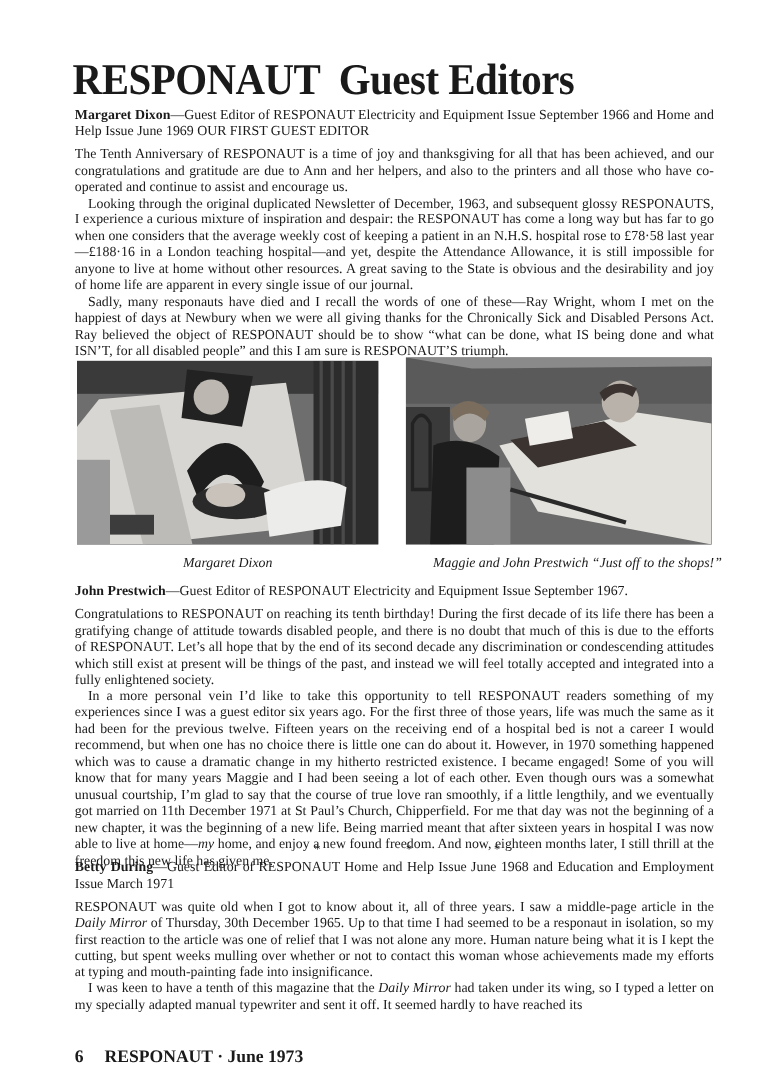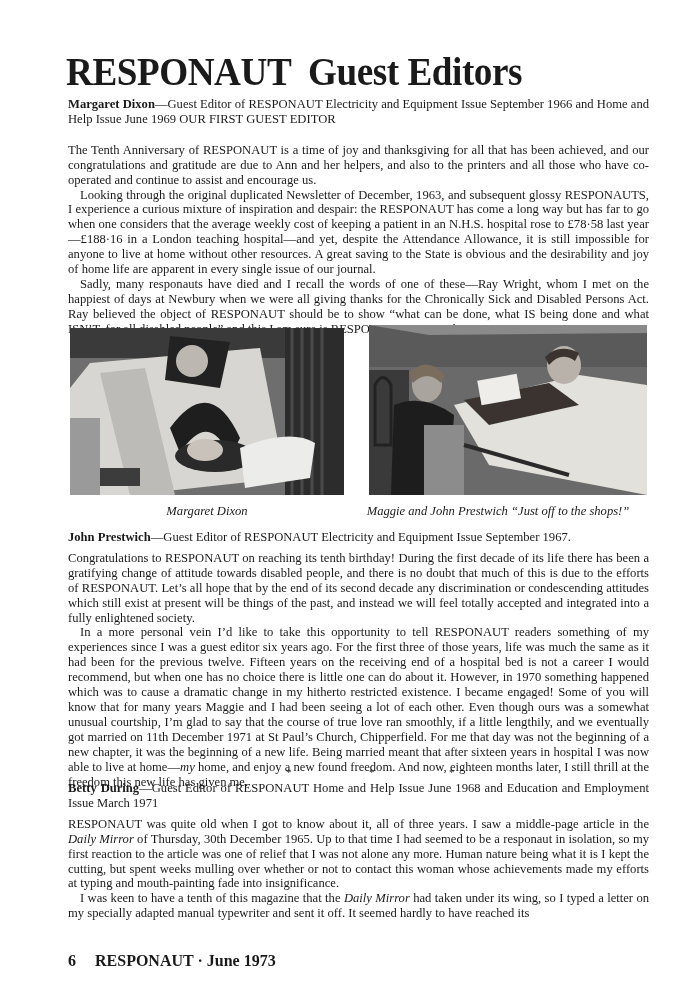--- a/index.html
+++ b/index.html
@@ -23,21 +23,21 @@
     .footer { position: absolute; left: 68px; top: 952px; font-weight: bold; font-size: 16px; }
     .footer .num { display: inline-block; width: 27px; }
     i { }
   </style>
 </head>
 <body>
 
 <h1 class="title"><span>RESPONAUT</span><span class="gap"></span><span>Guest Editors</span></h1>
 
 <div class="block" style="top:97px;">
-  <p class="heading" style="margin-bottom:16px;">
+  <p class="heading" style="margin-bottom:6px;">
     <span class="name">Margaret Dixon</span><span>—Guest Editor of RESPONAUT Electricity and Equipment Issue September 1966 and Home and Help Issue June 1969 OUR FIRST GUEST EDITOR</span>
   </p>
   <p>The Tenth Anniversary of RESPONAUT is a time of joy and thanksgiving for all that has been achieved, and our congratulations and gratitude are due to Ann and her helpers, and also to the printers and all those who have co-operated and continue to assist and encourage us.</p>
   <p class="ind">Looking through the original duplicated Newsletter of December, 1963, and subsequent glossy RESPONAUTS, I experience a curious mixture of inspiration and despair: the RESPONAUT has come a long way but has far to go when one considers that the average weekly cost of keeping a patient in an N.H.S. hospital rose to £78·58 last year—£188·16 in a London teaching hospital—and yet, despite the Attendance Allowance, it is still impossible for anyone to live at home without other resources.  A great saving to the State is obvious and the desirability and joy of home life are apparent in every single issue of our journal.</p>
   <p class="ind">Sadly, many responauts have died and I recall the words of one of these—Ray Wright, whom I met on the happiest of days at Newbury when we were all giving thanks for the Chronically Sick and Disabled Persons Act.  Ray believed the object of RESPONAUT should be to show “what can be done, what IS being done and what ISN’T, for all disabled people” and this I am sure is RESPONAUT’S triumph.</p>
 </div>
 
 <div class="photo" style="left:70px; top:328px; width:274px; height:167px;" role="img" aria-label="Margaret Dixon in an iron lung with a mirror above her face">
   <svg viewBox="0 0 274 167" preserveAspectRatio="none">
     <rect width="274" height="167" fill="#6e6e6e"></rect>
@@ -75,21 +75,21 @@
     <path d="M25 80 Q 55 68 85 90 L 80 170 L 22 170 Z" fill="#1d1d1d"></path>
     <rect x="55" y="100" width="40" height="70" fill="#8c8c8c"></rect>
     <polygon points="85,80 210,50 278,60 278,170 120,140" fill="#e3e1dc"></polygon>
     <polygon points="95,75 180,58 210,80 120,100" fill="#3a3330"></polygon>
     <rect x="110" y="52" width="40" height="25" fill="#efedea" transform="rotate(-10 130 64)"></rect>
     <ellipse cx="195" cy="40" rx="17" ry="19" fill="#b8b2ab"></ellipse>
     <path d="M176 32 Q 190 18 210 28 L 206 36 Q 192 26 180 40 Z" fill="#3a3330"></path>
     <line x1="95" y1="120" x2="200" y2="150" stroke="#2a2a2a" stroke-width="4"></line>
   </svg>
 </div>
-<div class="caption" style="left:359px; top:504px; width:278px;">Maggie and John Prestwich “Just off to the shops!”</div>
+<div class="caption" style="left:386px; top:504px; width:278px;">Maggie and John Prestwich “Just off to the shops!”</div>
 
 <div class="block" style="top:530px;">
   <p class="heading" style="margin-bottom:6px;">
     <span class="name">John Prestwich</span><span>—Guest Editor of RESPONAUT Electricity and Equipment Issue September 1967.</span>
   </p>
   <p>Congratulations to RESPONAUT on reaching its tenth birthday! During the first decade of its life there has been a gratifying change of attitude towards disabled people, and there is no doubt that much of this is due to the efforts of RESPONAUT.  Let’s all hope that by the end of its second decade any discrimination or condescending attitudes which still exist at present will be things of the past, and instead we will feel totally accepted and integrated into a fully enlightened society.</p>
   <p class="ind"><span>In a more personal vein I’d like to take this opportunity to tell RESPONAUT readers something of my experiences since I was a guest editor six years ago.  For the first three of those years, life was much the same as it had been for the previous twelve.  Fifteen years on the receiving end of a hospital bed is not a career I would recommend, but when one has no choice there is little one can do about it.  However, in 1970 something happened which was to cause a dramatic change in my hitherto restricted existence.  I became engaged!  Some of you will know that for many years Maggie and I had been seeing a lot of each other.  Even though ours was a somewhat unusual courtship, I’m glad to say that the course of true love ran smoothly, if a little lengthily, and we eventually got married on 11th December 1971 at St Paul’s Church, Chipperfield.  For me that day was not the beginning of a new chapter, it was the beginning of a new life.  Being married meant that after sixteen years in hospital I was now able to live at home—</span><i>my</i><span> home, and enjoy a new found freedom.  And now, eighteen months later, I still thrill at the freedom this new life has given me.</span></p>
 </div>
 
 <div class="stars">

